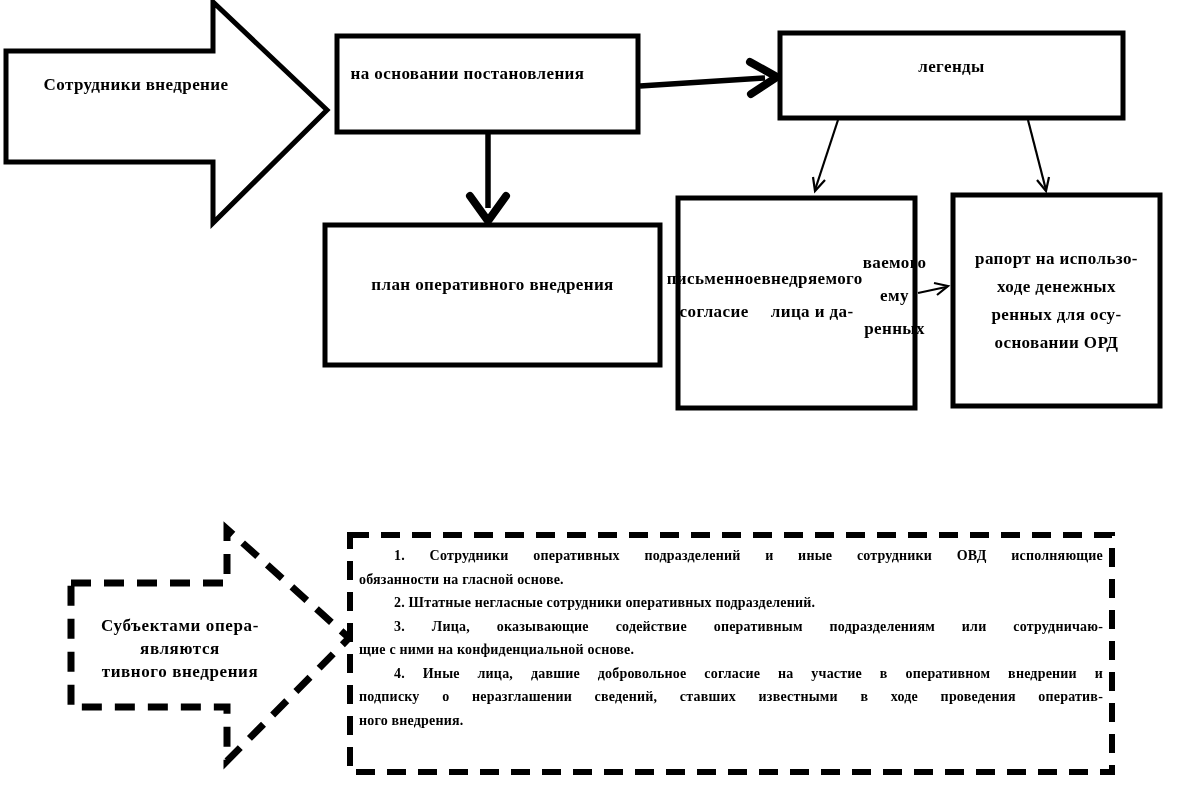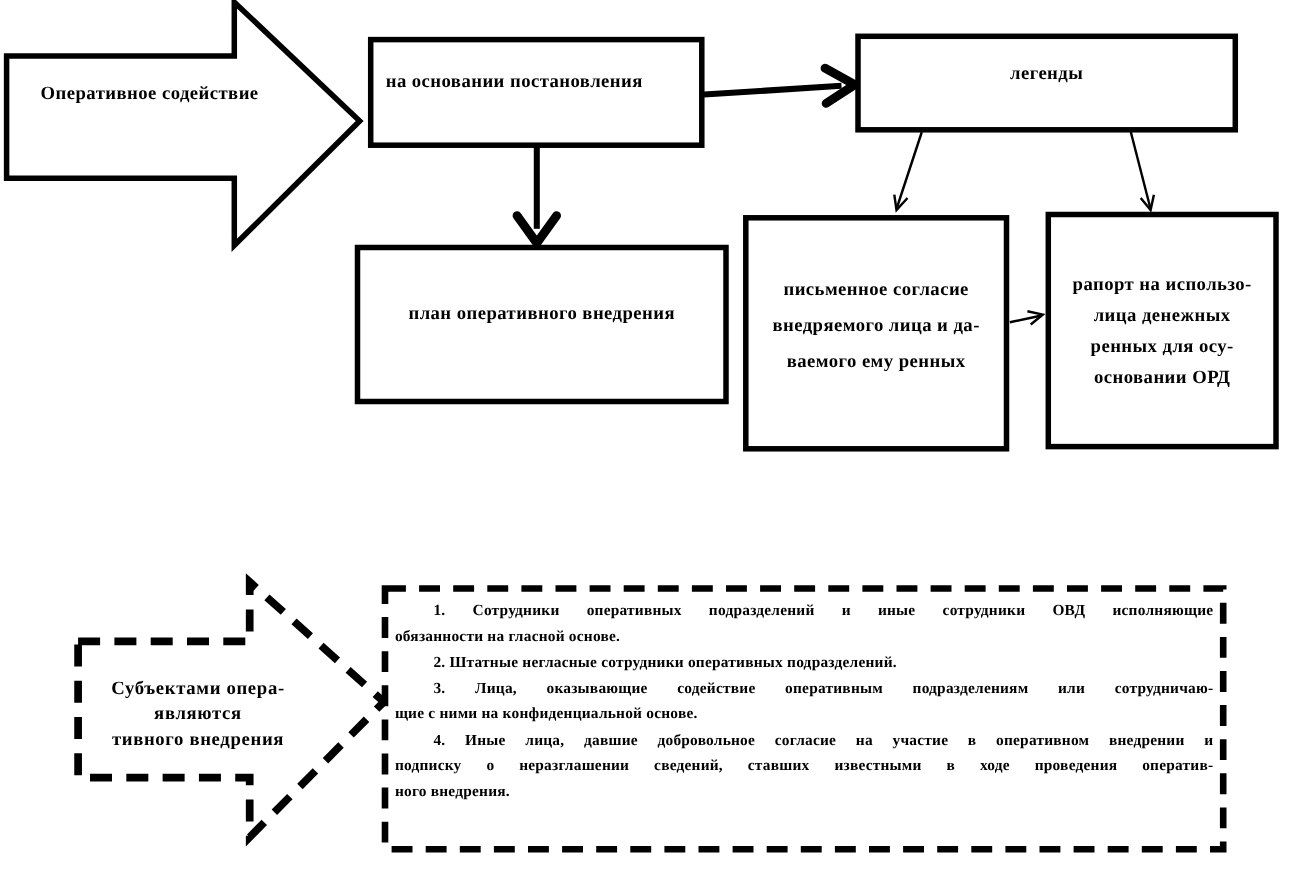--- a/index.html
+++ b/index.html
@@ -14,21 +14,21 @@
   .center{text-align:center;}
   
   .boxlabel{
     display:flex;align-items:center;justify-content:center;
     font-size:17px;letter-spacing:0.4px;text-align:center;
   }
   .lbl-resolution{left:322px;top:41px;width:291px;height:86px;padding-bottom:20px;box-sizing:border-box;}
   .lbl-legend{left:785px;top:38px;width:333px;height:75px;padding-bottom:17px;box-sizing:border-box;}
   .lbl-plan{left:330px;top:230px;width:325px;height:130px;padding-bottom:20px;box-sizing:border-box;}
   .lbl-consent{left:683px;top:203px;width:227px;height:200px;padding-bottom:16px;box-sizing:border-box;
-    flex-direction:column;line-height:33px;}
+    line-height:33px;}
   .lbl-report{left:958px;top:200px;width:197px;height:201px;box-sizing:border-box;
     flex-direction:column;line-height:28px;}
   .lbl-intro{left:16px;top:72px;width:240px;font-size:17px;letter-spacing:0.4px;line-height:26px;}
   .lbl-subjects{left:70px;top:614px;width:220px;font-size:17px;letter-spacing:0.6px;line-height:23px;}
   
   .listtext{
     left:359px;top:544px;width:744px;
     font-size:14px;line-height:23.5px;letter-spacing:0.2px;
   }
   .listtext .ln{white-space:normal;}
@@ -72,38 +72,38 @@
     <line x1="918" y1="293" x2="946" y2="287"></line>
     <polyline points="937,295 948,286 934,283"></polyline>
   </g>
 
   <polygon points="71,583 227,583 227,529 349,638 227,761 227,707 71,707" fill="#ffffff" stroke="#000000" stroke-width="7" stroke-dasharray="20 13"></polygon>
 
   <rect x="350" y="535" width="762" height="237" fill="#ffffff" stroke="#000000" stroke-width="6" stroke-dasharray="19 12"></rect>
 </svg>
 
 <div class="txt lbl-intro center">
-  <div>Оперативное содействие</div>
+  <div>Сотрудники внедрение</div>
 </div>
 
 <div class="txt boxlabel lbl-resolution">на основании постановления</div>
 
 <div class="txt boxlabel lbl-legend">легенды</div>
 
 <div class="txt boxlabel lbl-plan">план оперативного внедрения</div>
 
 <div class="txt boxlabel lbl-consent">
   <div>письменное согласие</div>
   <div>внедряемого лица и да-</div>
   <div>ваемого ему ренных</div>
 </div>
 
 <div class="txt boxlabel lbl-report">
   <div>рапорт на использо-</div>
-  <div>лица денежных</div>
+  <div>ходе денежных</div>
   <div>ренных для осу-</div>
   <div>основании ОРД</div>
 </div>
 
 <div class="txt lbl-subjects center">
   <div>Субъектами опера-</div>
   <div>являются</div>
   <div>тивного внедрения</div>
 </div>
 

